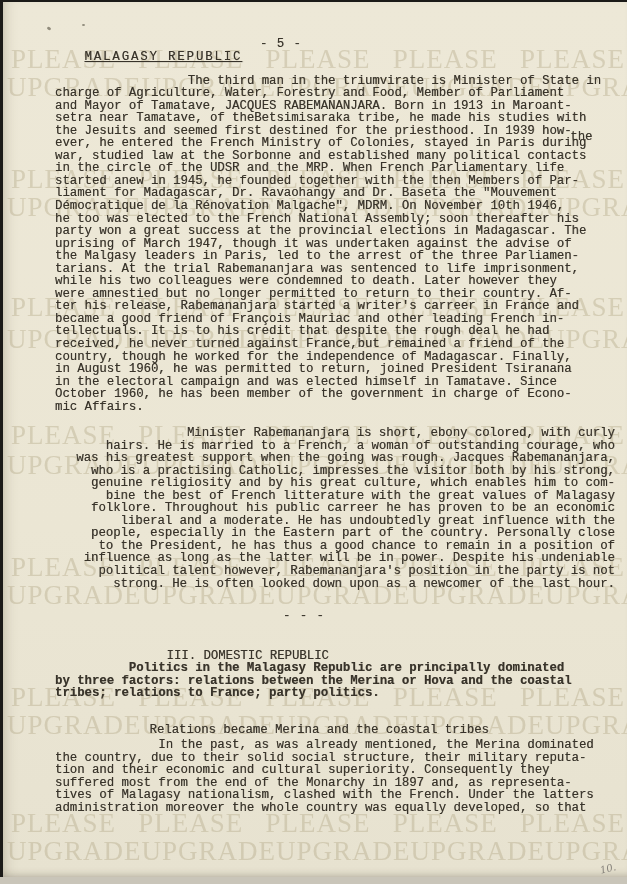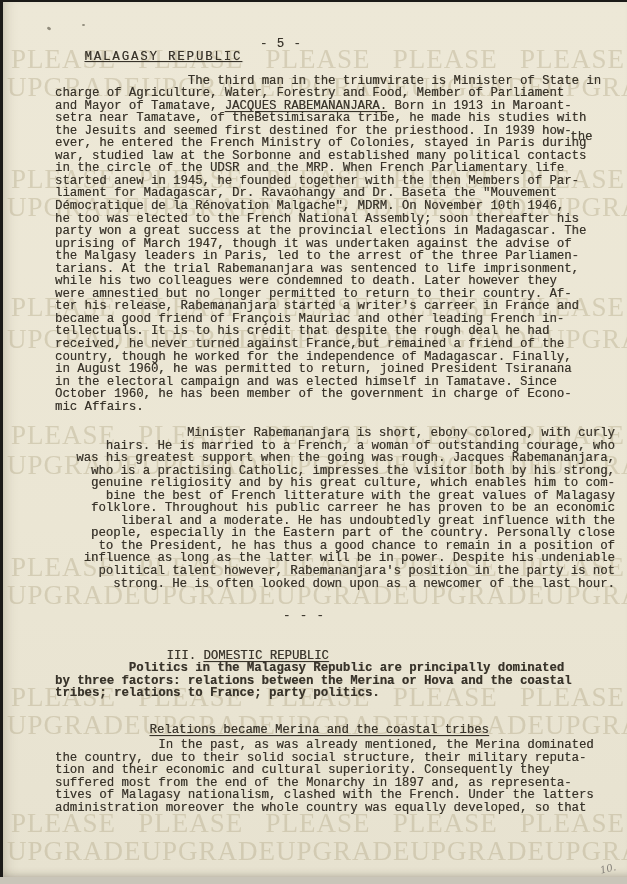--- a/index.html
+++ b/index.html
@@ -29,21 +29,21 @@
   }
   .wm-please{padding:0 2px 0 8px;}
   .wm-upgrade{padding:0 0 0 4px;justify-content:space-between;}
   
   .typed{
     position:absolute;left:52px;width:560px;
     font-size:12.3px;line-height:12.54px;
     color:#38332a;white-space:pre-wrap;
     text-shadow:0.35px 0.2px 0 rgba(56,51,42,.55);
   }
-  .u{text-decoration:underline;text-underline-offset:2px;text-decoration-thickness:1.2px;}
+  .u{text-underline-offset:2px;text-decoration-thickness:1.2px;}
   .ins{
     display:inline-block;width:0;white-space:pre;position:relative;
     top:-6px;left:-16px;
   }
   .doc-header .title{letter-spacing:1.9px;text-decoration:underline;}
   .doc-header .marker{position:absolute;left:205px;top:0;letter-spacing:1px;}
   .separator{letter-spacing:1px;}
   .pencil{
     position:absolute;right:11px;bottom:3px;
     font-family:"DejaVu Serif","Liberation Serif",serif;

